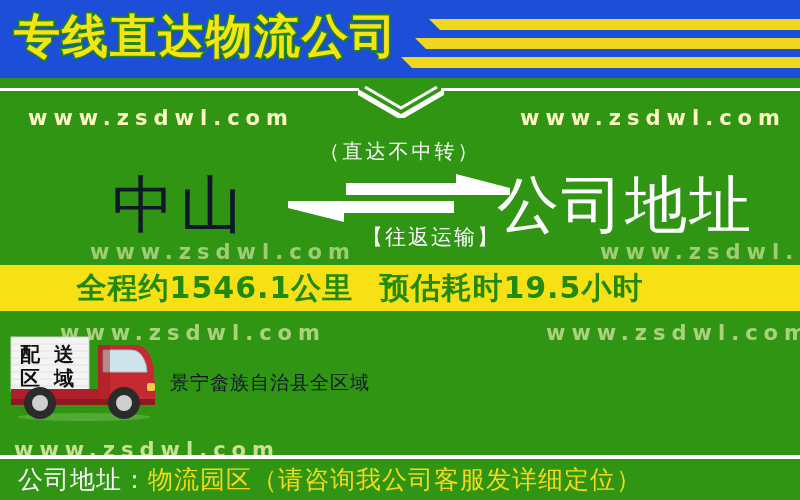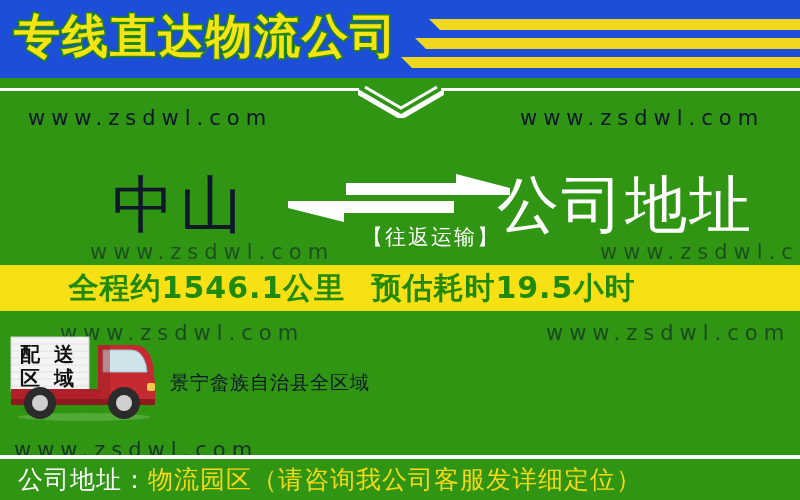--- a/index.html
+++ b/index.html
@@ -55,25 +55,25 @@
   }
   #rule-left{left:0;width:359px;}
   #rule-right{left:441px;width:359px;}
   #chevron{
     position:absolute;left:356px;top:6px;width:90px;height:34px;
   }
 
   
   .wm{
     position:absolute;
-    color:#0f172a;
+    color:#fef9c3;
     font-size:21px;
     letter-spacing:6px;
     white-space:nowrap;
-    font-weight:400;
+    font-weight:700;
   }
 
   
   #origin{
     position:absolute;left:84px;top:92px;
     font-size:62px;line-height:70px;font-weight:500;
     color:#0f172a;letter-spacing:6px;white-space:nowrap;margin-left:28px;
   }
   #destination{
     position:absolute;left:497px;top:92px;
@@ -95,21 +95,21 @@
     text-align:right;color:#ffffff;
     font-size:21px;letter-spacing:2px;white-space:nowrap;font-weight:500;
   }
 
   
   #distance-band{
     position:absolute;left:0;top:187px;width:800px;height:46px;
     background:#f7e014;
   }
   #distance-text{
-    position:absolute;left:0;top:0;width:704px;height:46px;
+    position:absolute;left:8px;top:0;width:704px;height:46px;
     line-height:46px;text-align:center;
     color:#1f8a0c;font-size:30px;font-weight:700;letter-spacing:1px;
     white-space:nowrap;
   }
   #distance-text .gap{display:inline-block;width:26px;}
 
   
   #truck{position:absolute;left:6px;top:253px;width:152px;height:92px;}
 
   #coverage-text{
@@ -160,20 +160,21 @@
     <div class="wm" style="left:60px;top:243px;opacity:.6;">www.zsdwl.com</div>
     <div class="wm" style="left:610px;top:160px;opacity:0;">www.zsdwl.com</div>
     <div class="wm" style="left:66px;top:252px;opacity:0;">www.zsdwl.com</div>
     <div class="wm" style="left:546px;top:243px;opacity:.6;">www.zsdwl.com</div>
     <div class="wm" style="left:14px;top:360px;opacity:.75;">www.zsdwl.com</div>
     <div class="wm" style="left:560px;top:178px;opacity:0;">www.zsdwl.com</div>
 
     <div id="origin">中山</div>
     <div id="destination">公司地址</div>
 
+    <div id="center-top-note">（直达不中转）</div>
     <svg id="arrow-svg" viewBox="0 0 222 48">
       <path d="M222 14 L168 0 L168 9 L58 9 L58 21 L222 21 Z" fill="#ffffff"></path>
       <path d="M0 34 L56 48 L56 39 L166 39 L166 27 L0 27 Z" fill="#ffffff"></path>
     </svg>
     <div id="center-bottom-note">【往返运输】</div>
 
     <div id="distance-band">
       <div id="distance-text">
         <span>全程约1546.1公里</span><span class="gap"></span><span>预估耗时19.5小时</span>
       </div>

